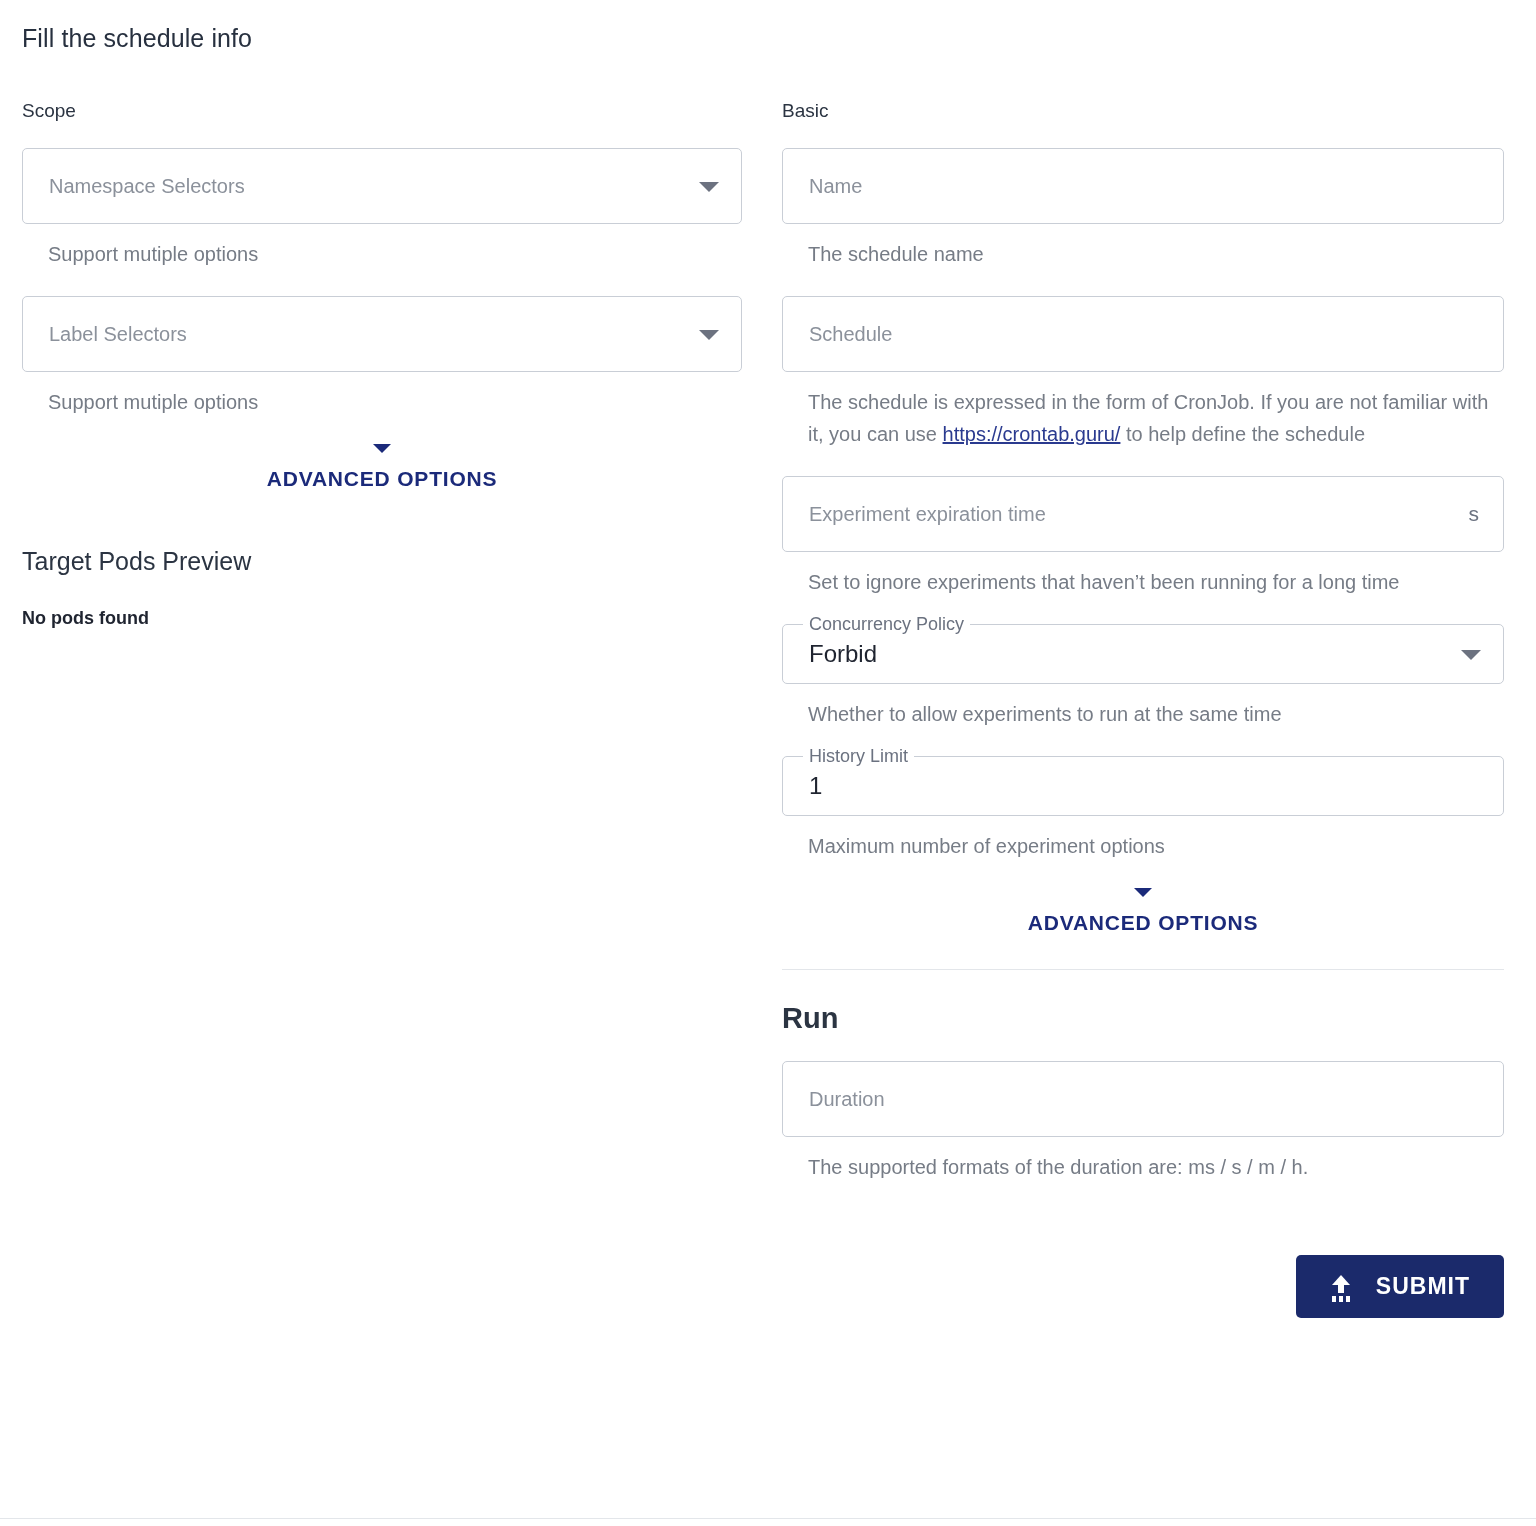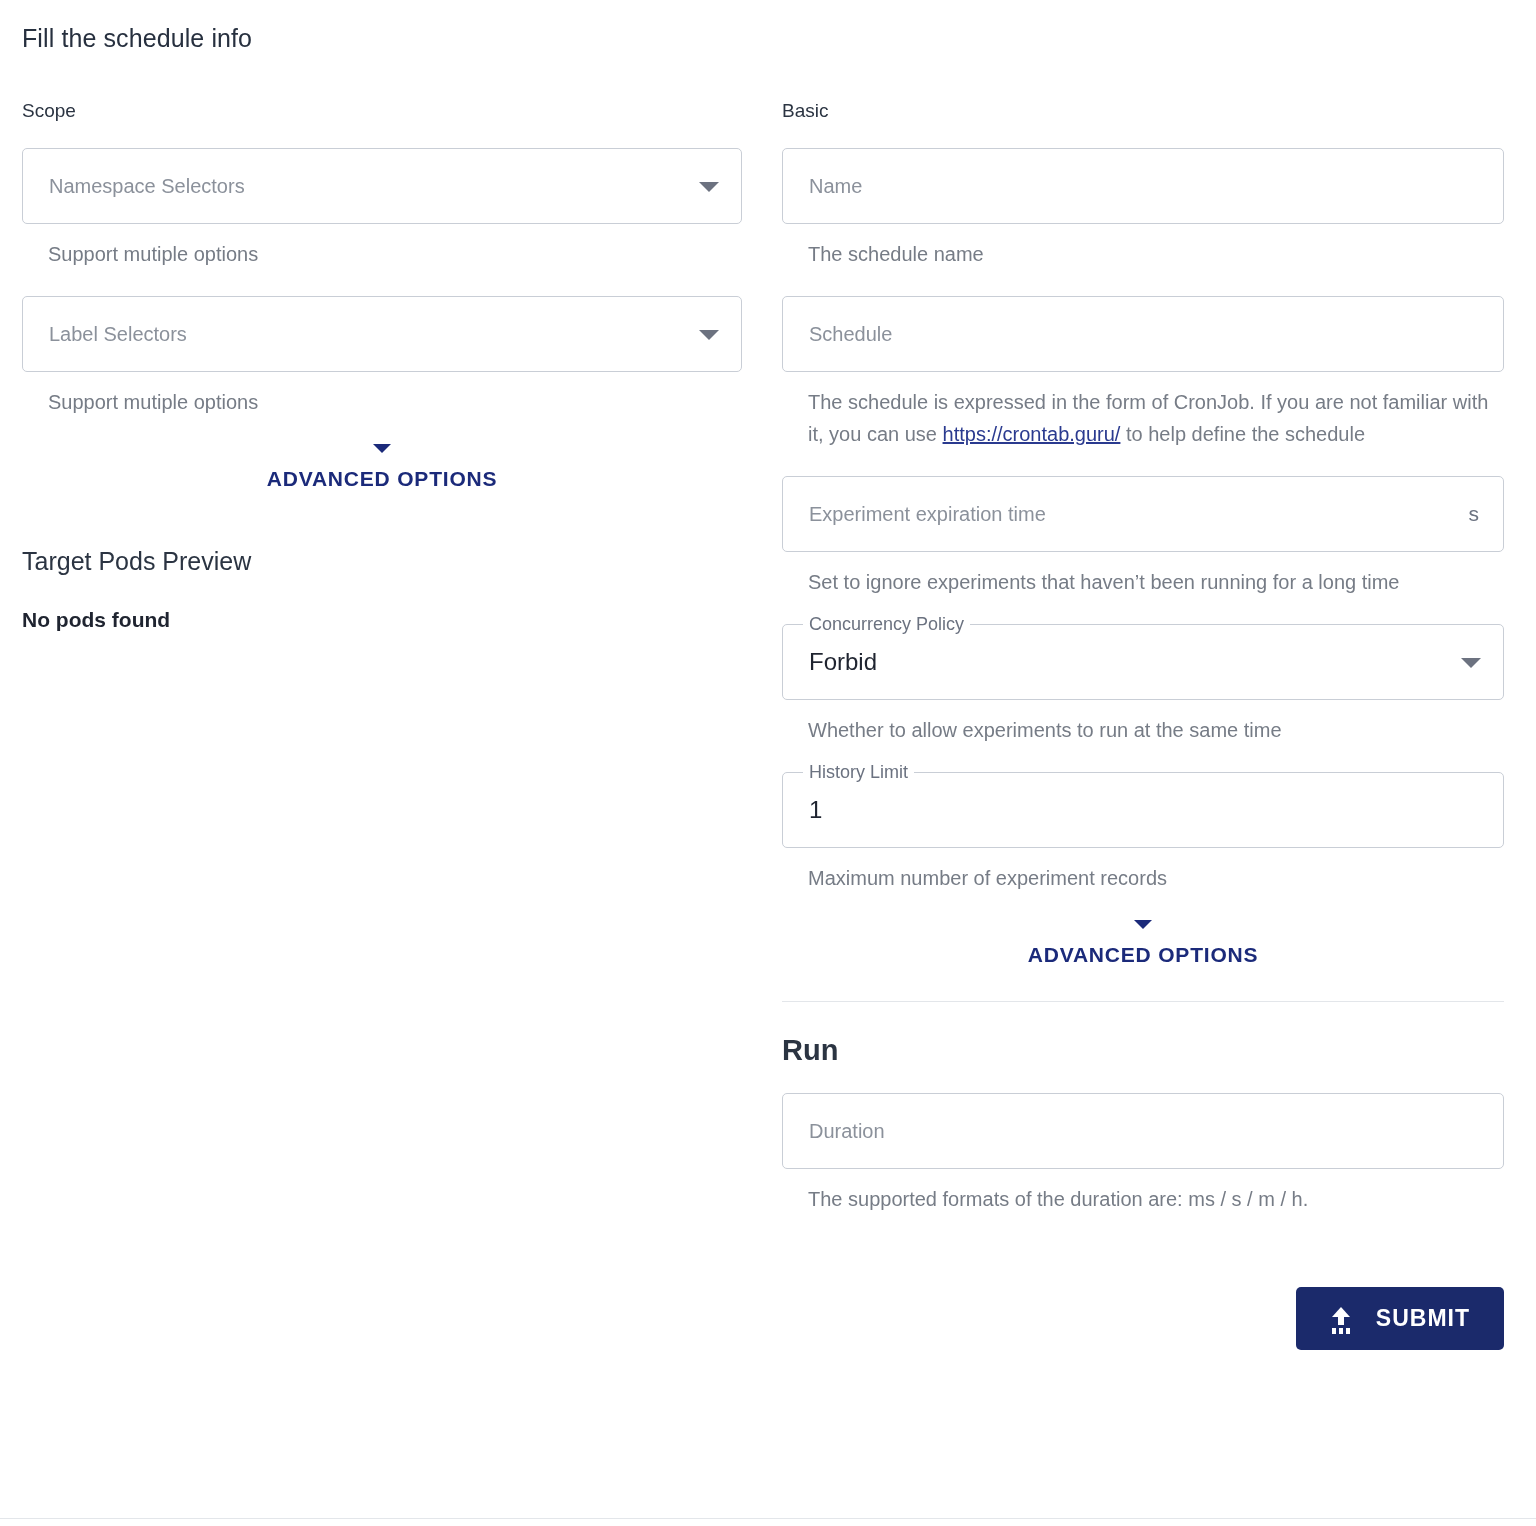--- a/index.html
+++ b/index.html
@@ -96,21 +96,21 @@
     right: 24px;
     top: 50%;
     transform: translateY(-50%);
     font-size: 21px;
     color: #6b7280;
   }
   
   .outlined {
     position: relative;
     width: 100%;
-    height: 76px;
+    height: 60px;
     border: 1px solid #c9ced6;
     border-radius: 5px;
     display: flex;
     align-items: center;
     padding: 0 56px 0 26px;
     margin-top: 22px;
   }
   .legend {
     position: absolute;
     top: -11px;
@@ -146,21 +146,21 @@
     color: #2b3442;
     margin: 56px 0 0 0;
     font-weight: 400;
   }
   .sub-desc {
     font-size: 21px;
     color: #3f4752;
     margin-top: 24px;
   }
   .strong-note {
-    font-size: 21px;
+    font-size: 18px;
     font-weight: 700;
     color: #1f2430;
     margin-top: 32px;
   }
   .divider {
     border: none;
     border-top: 1px solid #e3e6ea;
     margin: 34px 0 0 0;
   }
   .run-title {
@@ -286,21 +286,21 @@
           <span class="caret"></span>
         </div>
         <div class="helper right">Whether to allow experiments to run at the same time</div>
       </div>
 
       <div class="field">
         <div class="outlined">
           <span class="legend">History Limit</span>
           <span class="value">1</span>
         </div>
-        <div class="helper right">Maximum number of experiment records</div>
+        <div class="helper right">Maximum number of experiment options</div>
       </div>
 
       <div class="adv-row">
         <span class="tri-down"></span>
         <span class="adv-label">ADVANCED OPTIONS</span>
       </div>
 
       <hr class="divider">
 
       <h2 class="run-title">Run</h2>

